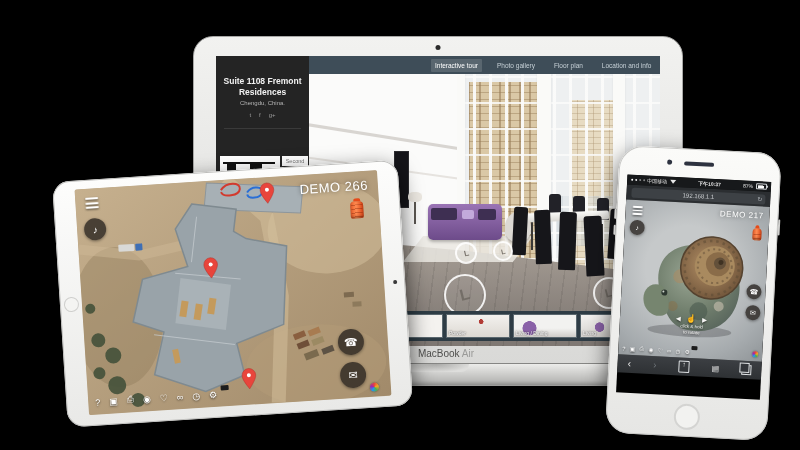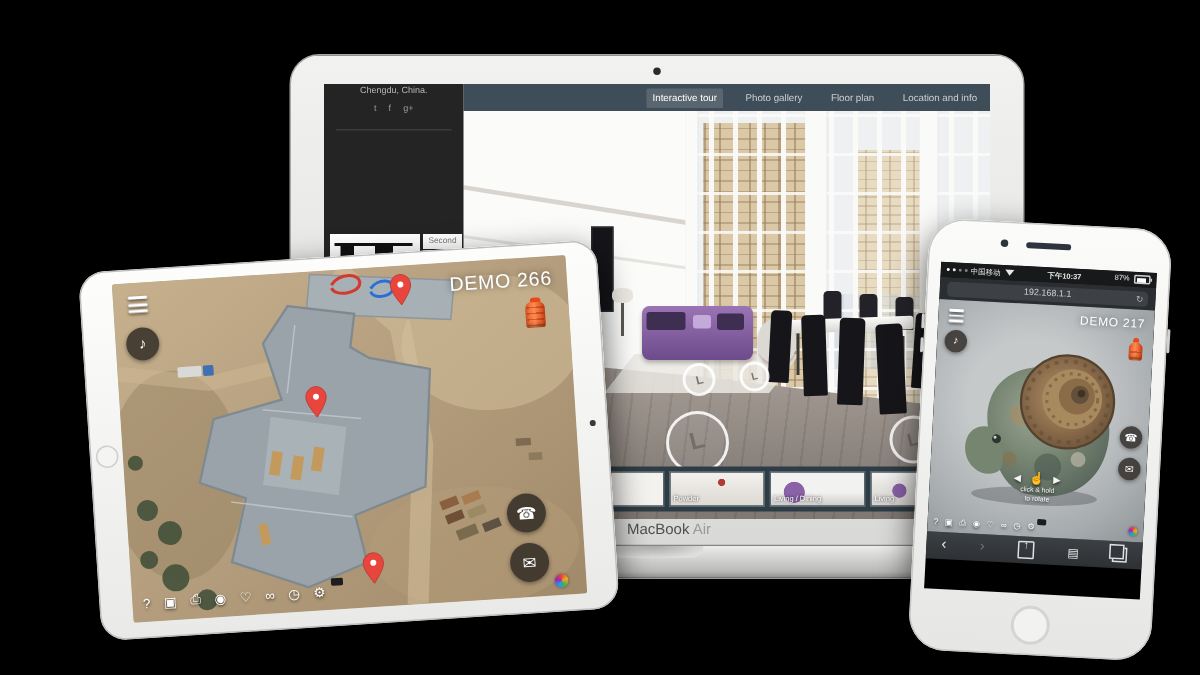--- a/index.html
+++ b/index.html
@@ -241,20 +241,21 @@
           <div class="thumb t4">
               <span class="tl">Living / Dining</span>
             </div>
           <div class="thumb t5">
               <span class="tl">Living</span>
             </div>
         </div>
       </div>
 
       <div class="sb">
+        <div class="sb-title">Suite 1108 Fremont Residences</div>
         <div class="sb-loc">Chengdu, China.</div>
         <div class="sb-social">
           <span>t</span>
           <span>f</span>
           <span>g+</span>
         </div>
         <div class="sb-div"></div>
         <div class="sb-plan">
           <i class="pw1"></i>
           <i class="pw2"></i>

